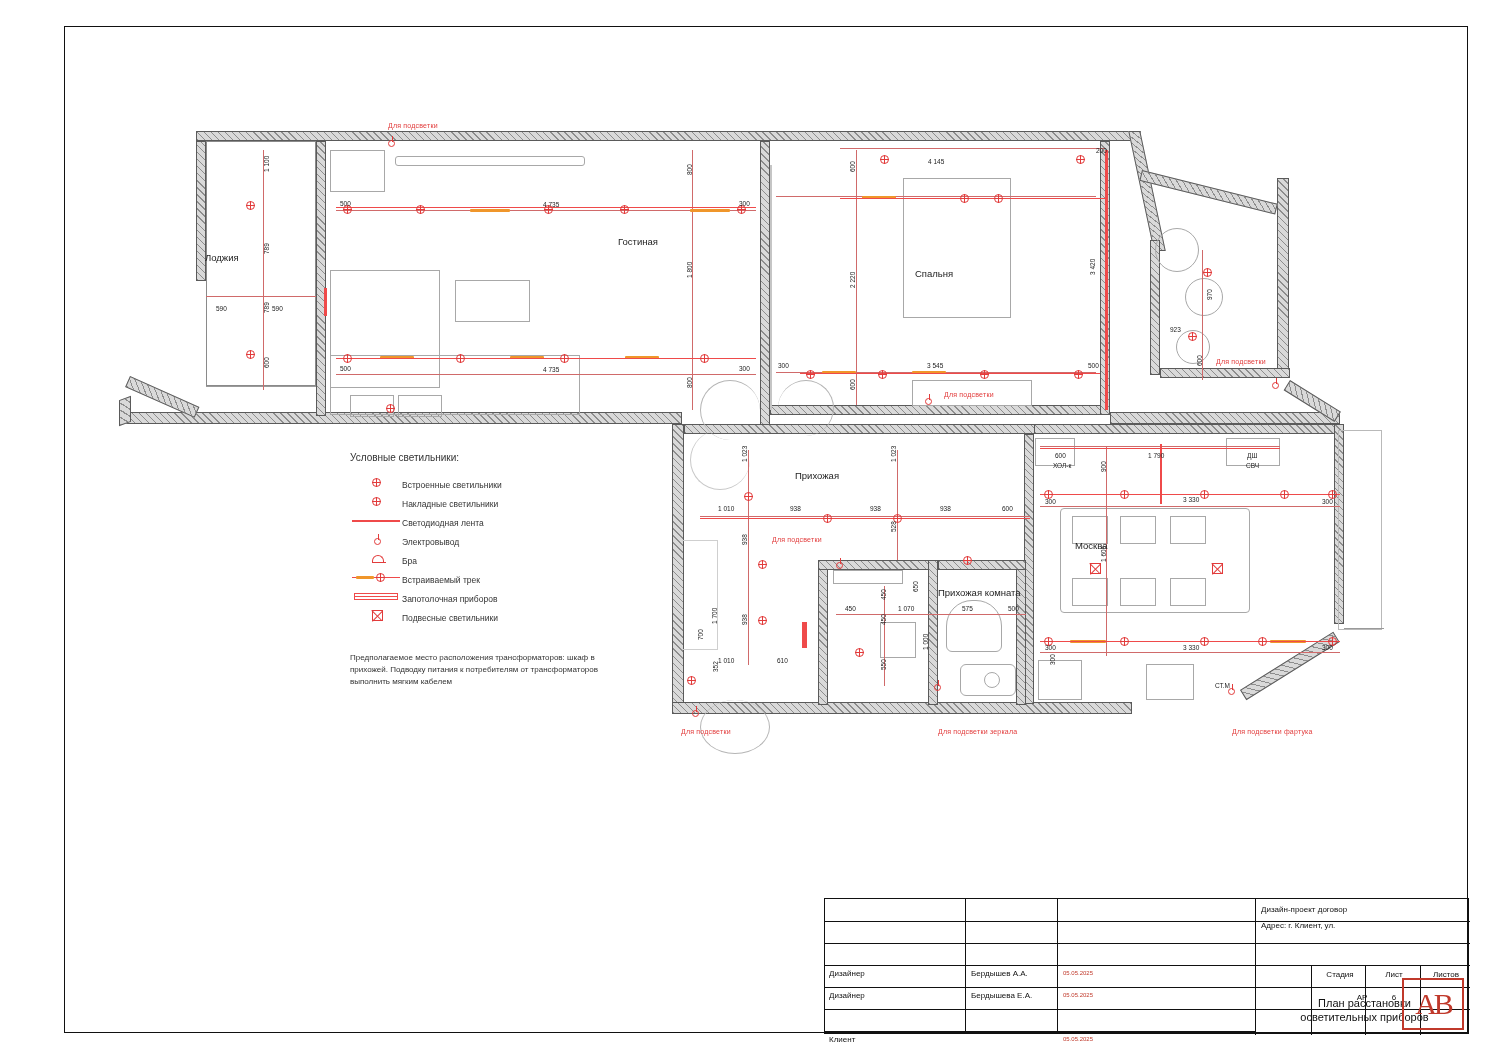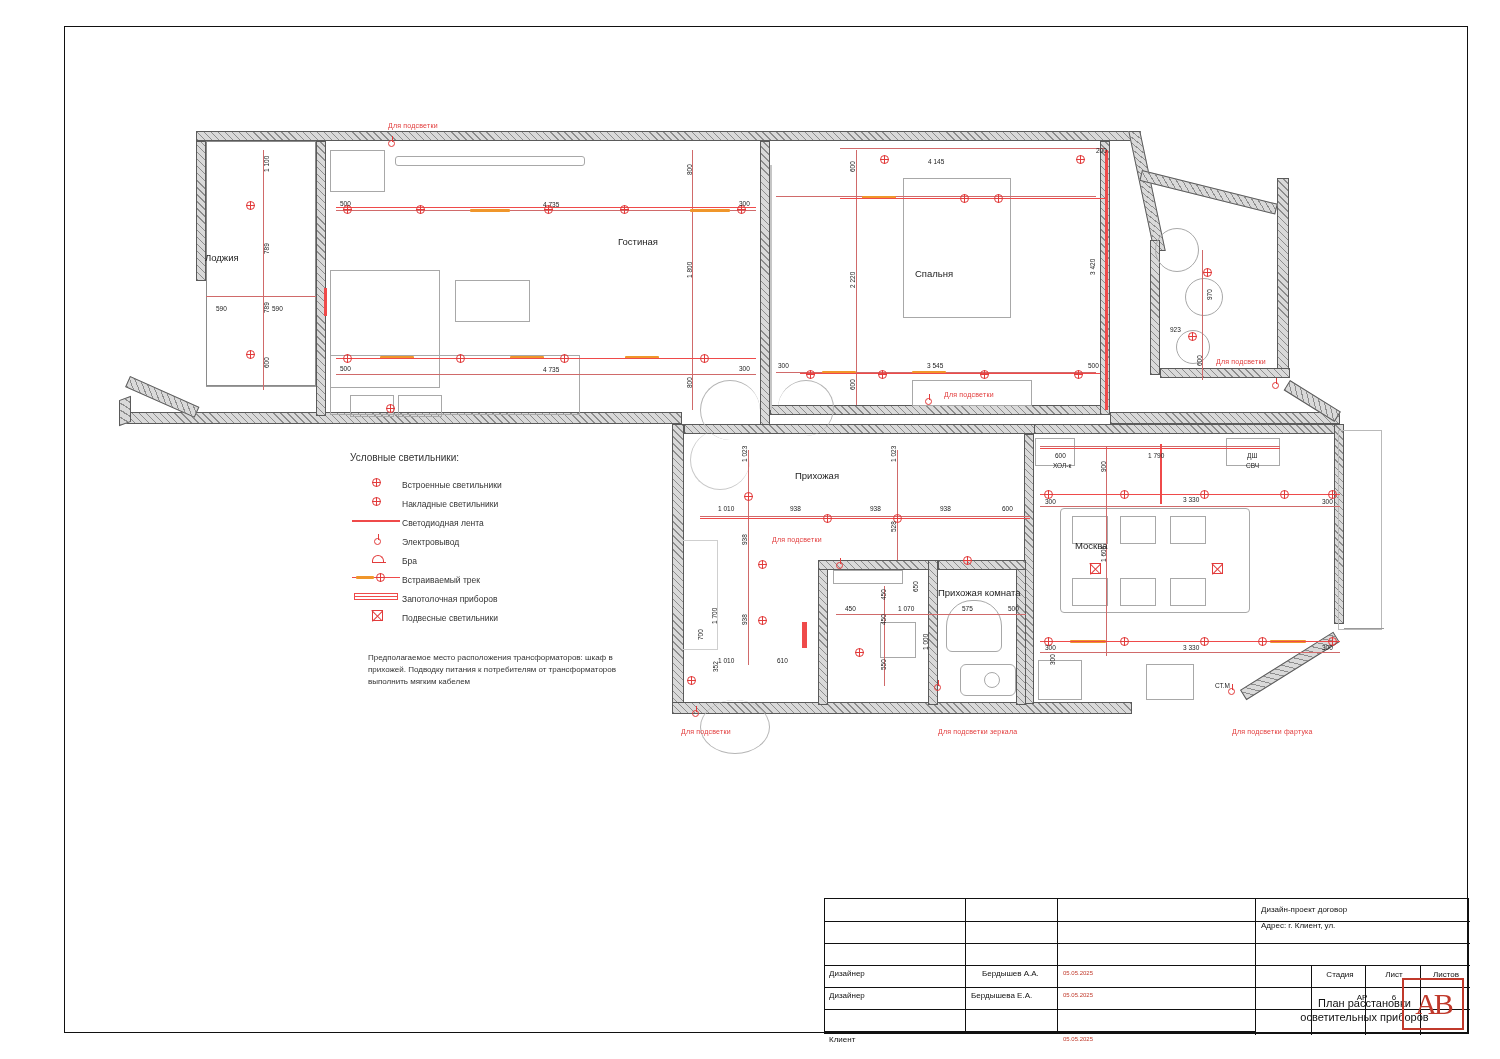--- a/index.html
+++ b/index.html
@@ -27,21 +27,21 @@
   .pend:after{content:"";position:absolute;left:-1px;top:10px;width:14.1px;height:1px;background:#e23b3b;transform:rotate(-45deg);transform-origin:left top;}
   .outlet{position:absolute;width:7px;height:7px;border:1px solid #e23b3b;border-radius:50%;box-sizing:border-box;}
   .outlet:before{content:"";position:absolute;left:2.5px;top:-5px;width:1px;height:6px;background:#e23b3b;}
   .bra{position:absolute;width:12px;height:7px;border:1px solid #e23b3b;border-bottom:none;border-radius:12px 12px 0 0;box-sizing:border-box;}
   .bra:after{content:"";position:absolute;left:-1px;top:6px;width:14px;height:1px;background:#e23b3b;}
   .legendbox{position:absolute;left:350px;top:452px;width:330px;height:250px;}
   .legend-title{font-size:10px;color:#333;margin-bottom:8px;}
   .leg-row{display:flex;align-items:flex-end;height:19px;}
   .leg-ico{width:52px;position:relative;height:14px;}
   .leg-txt{font-size:8.5px;color:#333;}
-  .note{position:absolute;left:368px;top:652px;width:260px;font-size:8px;line-height:12px;color:#333;}
+  .note{position:absolute;left:350px;top:652px;width:260px;font-size:8px;line-height:12px;color:#333;}
   
   .tb{position:absolute;left:824px;top:898px;width:645px;height:136px;border:1px solid #111;box-sizing:border-box;}
   .tb div.cell{position:absolute;box-sizing:border-box;font-size:8px;color:#111;padding:2px 4px;}
   .tbline{position:absolute;background:#111;}
   .logo{position:absolute;right:4px;bottom:3px;width:62px;height:52px;border:2px solid #c0392b;box-sizing:border-box;color:#c0392b;
         font-family:"Liberation Serif",serif;font-size:30px;text-align:center;line-height:48px;letter-spacing:-3px;}
   .furn{position:absolute;border:.6px solid #a8a8a8;box-sizing:border-box;}
   .arc{position:absolute;border:.6px solid #a8a8a8;border-radius:50%;box-sizing:border-box;}
 </style>
 </head>
@@ -374,21 +374,21 @@
     <div class="tbline" style="left:540px;top:66px;width:1px;height:70px;"></div>
     <div class="tbline" style="left:595px;top:66px;width:1px;height:70px;"></div>
     <div class="tbline" style="left:486px;top:66px;width:159px;height:1px;"></div>
     <div class="tbline" style="left:486px;top:88px;width:159px;height:1px;"></div>
     <div class="tbline" style="left:486px;top:110px;width:109px;height:1px;"></div>
 
     <div class="cell" style="left:432px;top:4px;">Дизайн-проект договор</div>
     <div class="cell" style="left:432px;top:20px;">Адрес: г. Клиент, ул.</div>
 
     <div class="cell" style="left:0;top:68px;">Дизайнер</div>
-    <div class="cell" style="left:153px;top:68px;">Бердышев А.А.</div>
+    <div class="cell" style="left:142px;top:68px;">Бердышев А.А.</div>
     <div class="cell" style="left:234px;top:69px;font-size:6px;color:#c0392b;">05.05.2025</div>
     <div class="cell" style="left:0;top:90px;">Дизайнер</div>
     <div class="cell" style="left:142px;top:90px;">Бердышева Е.А.</div>
     <div class="cell" style="left:234px;top:91px;font-size:6px;color:#c0392b;">05.05.2025</div>
     <div class="cell" style="left:0;top:112px;"></div>
     <div class="cell" style="left:0;top:134px;">Клиент</div>
     <div class="cell" style="left:234px;top:135px;font-size:6px;color:#c0392b;">05.05.2025</div>
 
     <div class="cell" style="left:488px;top:69px;width:54px;text-align:center;">Стадия</div>
     <div class="cell" style="left:542px;top:69px;width:54px;text-align:center;">Лист</div>

